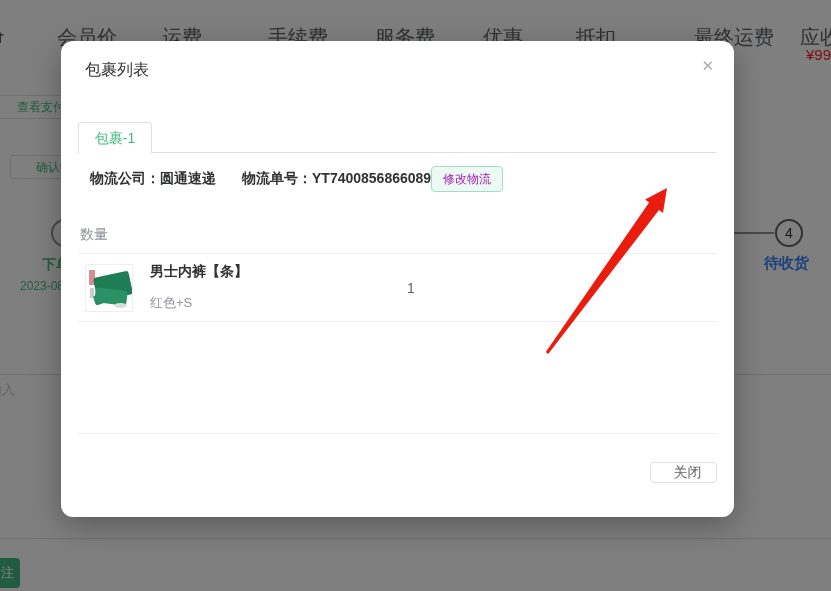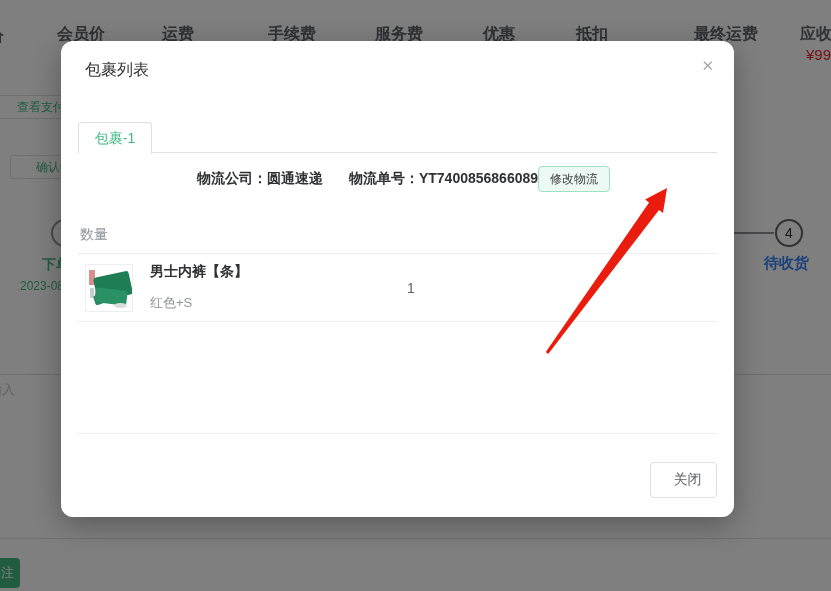--- a/index.html
+++ b/index.html
@@ -5,21 +5,21 @@
   * { margin:0; padding:0; box-sizing:border-box; }
   html,body { width:831px; height:591px; }
   body {
     position:relative; overflow:hidden; background:#fff;
     font-family:"Liberation Sans","DejaVu Sans",sans-serif;
     -webkit-font-smoothing:antialiased;
   }
 
   
   .bg { position:absolute; inset:0; background:#fff; }
-  .hdr-col { position:absolute; top:24px; font-size:16px; font-weight:700; color:#5f6266; white-space:nowrap; }
+  .hdr-col { position:absolute; top:24px; font-size:20px; font-weight:400; color:#5f6266; white-space:nowrap; }
   .clip-char { position:absolute; left:-10px; top:28px; font-size:14px; font-weight:700; color:#5f6266; }
   .amount-red { position:absolute; left:806px; top:46px; font-size:15px; color:#f5222d; white-space:nowrap; }
   .ghost-btn {
     position:absolute; height:24px; background:#fff; border:1px solid #dcdfe6; border-radius:3px;
     color:#42b983; font-size:12px; text-align:center; line-height:22px; white-space:nowrap;
   }
   .step-circle { position:absolute; width:28px; height:28px; border-radius:50%; background:#fff;
     text-align:center; font-size:14px; }
   .circle1 { left:51px; top:219px; border:2px solid #909399; color:#606266; line-height:24px; }
   .circle4 { left:775px; top:219px; border:2px solid #606266; color:#303133; line-height:24px; }
@@ -44,26 +44,26 @@
   }
   .modal-title { position:absolute; left:24px; top:19px; font-size:16px; color:#303133; }
   .modal-close { position:absolute; right:16px; top:12px; font-size:15px; color:#a8abb2; cursor:pointer; padding:4px; }
   .tabbar { position:absolute; left:17px; right:17px; top:81px; height:31px; border-bottom:1px solid #dcdfe6; }
   .tab {
     position:absolute; left:0; top:0; width:74px; height:32px; background:#fff;
     border:1px solid #dcdfe6; border-bottom:1px solid #fff; border-radius:4px 4px 0 0;
     color:#42b983; font-size:14px; text-align:center; line-height:30px; z-index:1;
   }
   .log-row { position:absolute; left:17px; right:17px; top:124px; height:28px;
-    display:flex; justify-content:center; align-items:center;margin-left:12px; }
+    display:flex; justify-content:flex-start; align-items:center;margin-left:12px; }
   .log-text { font-size:14px; font-weight:700; color:#303133; white-space:nowrap; }
   .log-gap { display:inline-block; width:26px; }
   .edit-btn {
     width:72px; height:26px; background:#ecf9f4; border:1px solid #9fdfc3; border-radius:4px;
-    color:#404040; font-size:12px; line-height:24px; text-align:center; cursor:pointer;
+    color:#a21caf; font-size:12px; line-height:24px; text-align:center; cursor:pointer;
   }
   .ptable { position:absolute; left:17px; right:17px; top:175px; }
   .thead { display:flex; height:38px; align-items:center; border-bottom:1px solid #ebeef5;
     color:#909399; font-size:14px; }
   .col1 { flex:0 0 327px; padding-left:7px; }
   .col2 { flex:1; padding-left:2px; }
   .prow { display:flex; height:68px; align-items:center; border-bottom:1px solid #ebeef5; }
   .prod-cell { display:flex; align-items:center; }
   .prod-img { position:relative; width:48px; height:48px; border:1px solid #ebeef5; border-radius:2px;
     background:#fff; overflow:hidden; flex:0 0 48px; }
@@ -76,21 +76,21 @@
   .pi-green-c { position:absolute; left:8px; top:28px; width:18px; height:10px; background:#27875e;
     border-radius:2px; transform:rotate(-18deg); }
   .pi-shadow { position:absolute; right:5px; bottom:3px; width:13px; height:5px; background:#dcdcdc;
     border-radius:50%; }
   .prod-info { margin-left:17px; }
   .prod-name { font-size:14px; font-weight:700; color:#303133; white-space:nowrap; }
   .prod-spec { font-size:13px; color:#909399; margin-top:13px; }
   .qty { font-size:14px; color:#606266; }
   .t-empty { height:112px; border-bottom:1px solid #ebeef5; }
   .close-btn {
-    position:absolute; right:17px; top:421px; width:67px; height:36px; background:#fff;
+    position:absolute; right:17px; top:421px; width:67px; height:21px; background:#fff;
     border:1px solid #dcdfe6; border-radius:4px; color:#606266; font-size:14px; cursor:pointer;padding-left:8px;
   }
 
   
   .arrow-svg { position:absolute; inset:0; z-index:30; pointer-events:none; }
 </style>
 </head>
 <body>
 
 <div class="bg">

